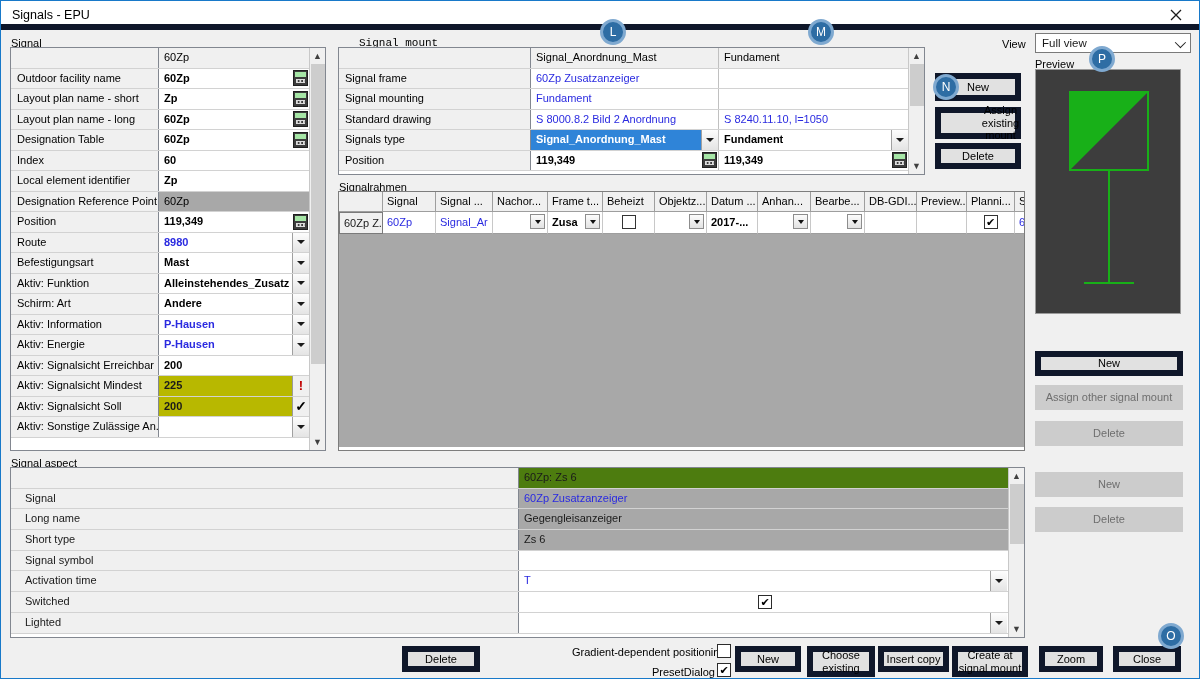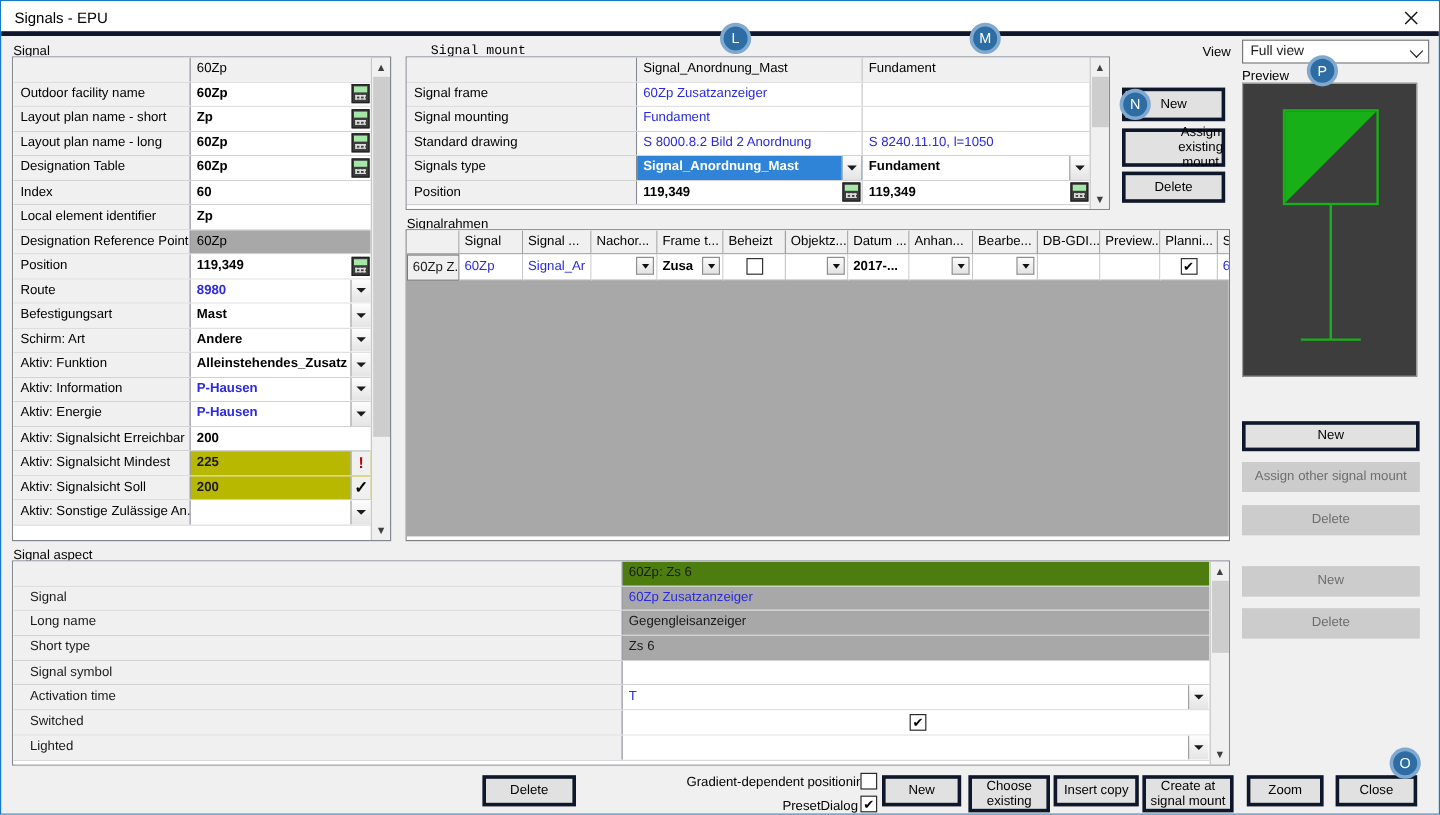--- a/index.html
+++ b/index.html
@@ -15,21 +15,21 @@
   #app {
     position: relative;
     width: 1200px; height: 679px;
     background: #f0f0f0;
     border: 1px solid #1879c9;
   }
   
   .titlebar {
     position: absolute; left: 0; top: 0; width: 1198px; height: 29px;
     background: #ffffff;
-    border-bottom: 4px solid #0f172a;
+    border-bottom: 6px solid #0f172a;
   }
   .titlebar .title {
     position: absolute; left: 11px; top: 7px;
     font-size: 12.5px; color: #000;
   }
   .titlebar .closebtn {
     position: absolute; right: 0; top: 0; width: 46px; height: 28px;
     display: flex; align-items: center; justify-content: center;
     cursor: default;
   }
@@ -146,21 +146,21 @@
   .vscroll .arrow.dn { bottom: 0; }
   .vscroll .thumb {
     position: absolute; left: 1px; width: 14px;
     background: #cdcdcd;
   }
 
   
   .btn {
     position: absolute;
     background: #e1e1e1;
-    border: 3px solid #0f172a;
+    border: 6px solid #0f172a;
     color: #000;
     font-size: 11px;
     display: flex; align-items: center; justify-content: center;
     text-align: center;
     line-height: 1.15;
     cursor: default;
     user-select: none;
   }
   .btn.flat { background: #cccccc; border-color: #cccccc; }
   .btn.grayed { background: #cccccc; border-color:#cccccc; color:#6e6e6e; }
@@ -324,28 +324,28 @@
             <span class="combo-arrow"></span>
           </span></div>
       </div>
       <div class="grow">
         <div class="gcell-label" style="flex:0 0 148px">Befestigungsart</div>
         <div class="gcell-val"><span class="v-bold">Mast</span><span class="adorn" style="width:17px">
             <span class="combo-arrow"></span>
           </span></div>
       </div>
       <div class="grow">
+        <div class="gcell-label" style="flex:0 0 148px">Aktiv: Funktion</div>
+        <div class="gcell-val"><span class="v-bold">Alleinstehendes_Zusatz</span><span class="adorn" style="width:17px">
+            <span class="combo-arrow"></span>
+          </span></div>
+      </div>
+      <div class="grow">
         <div class="gcell-label" style="flex:0 0 148px">Schirm: Art</div>
         <div class="gcell-val"><span class="v-bold">Andere</span><span class="adorn" style="width:17px">
-            <span class="combo-arrow"></span>
-          </span></div>
-      </div>
-      <div class="grow">
-        <div class="gcell-label" style="flex:0 0 148px">Aktiv: Funktion</div>
-        <div class="gcell-val"><span class="v-bold">Alleinstehendes_Zusatz</span><span class="adorn" style="width:17px">
             <span class="combo-arrow"></span>
           </span></div>
       </div>
       <div class="grow">
         <div class="gcell-label" style="flex:0 0 148px">Aktiv: Information</div>
         <div class="gcell-val"><span class="v-boldblue">P-Hausen</span><span class="adorn" style="width:17px">
             <span class="combo-arrow"></span>
           </span></div>
       </div>
       <div class="grow">

